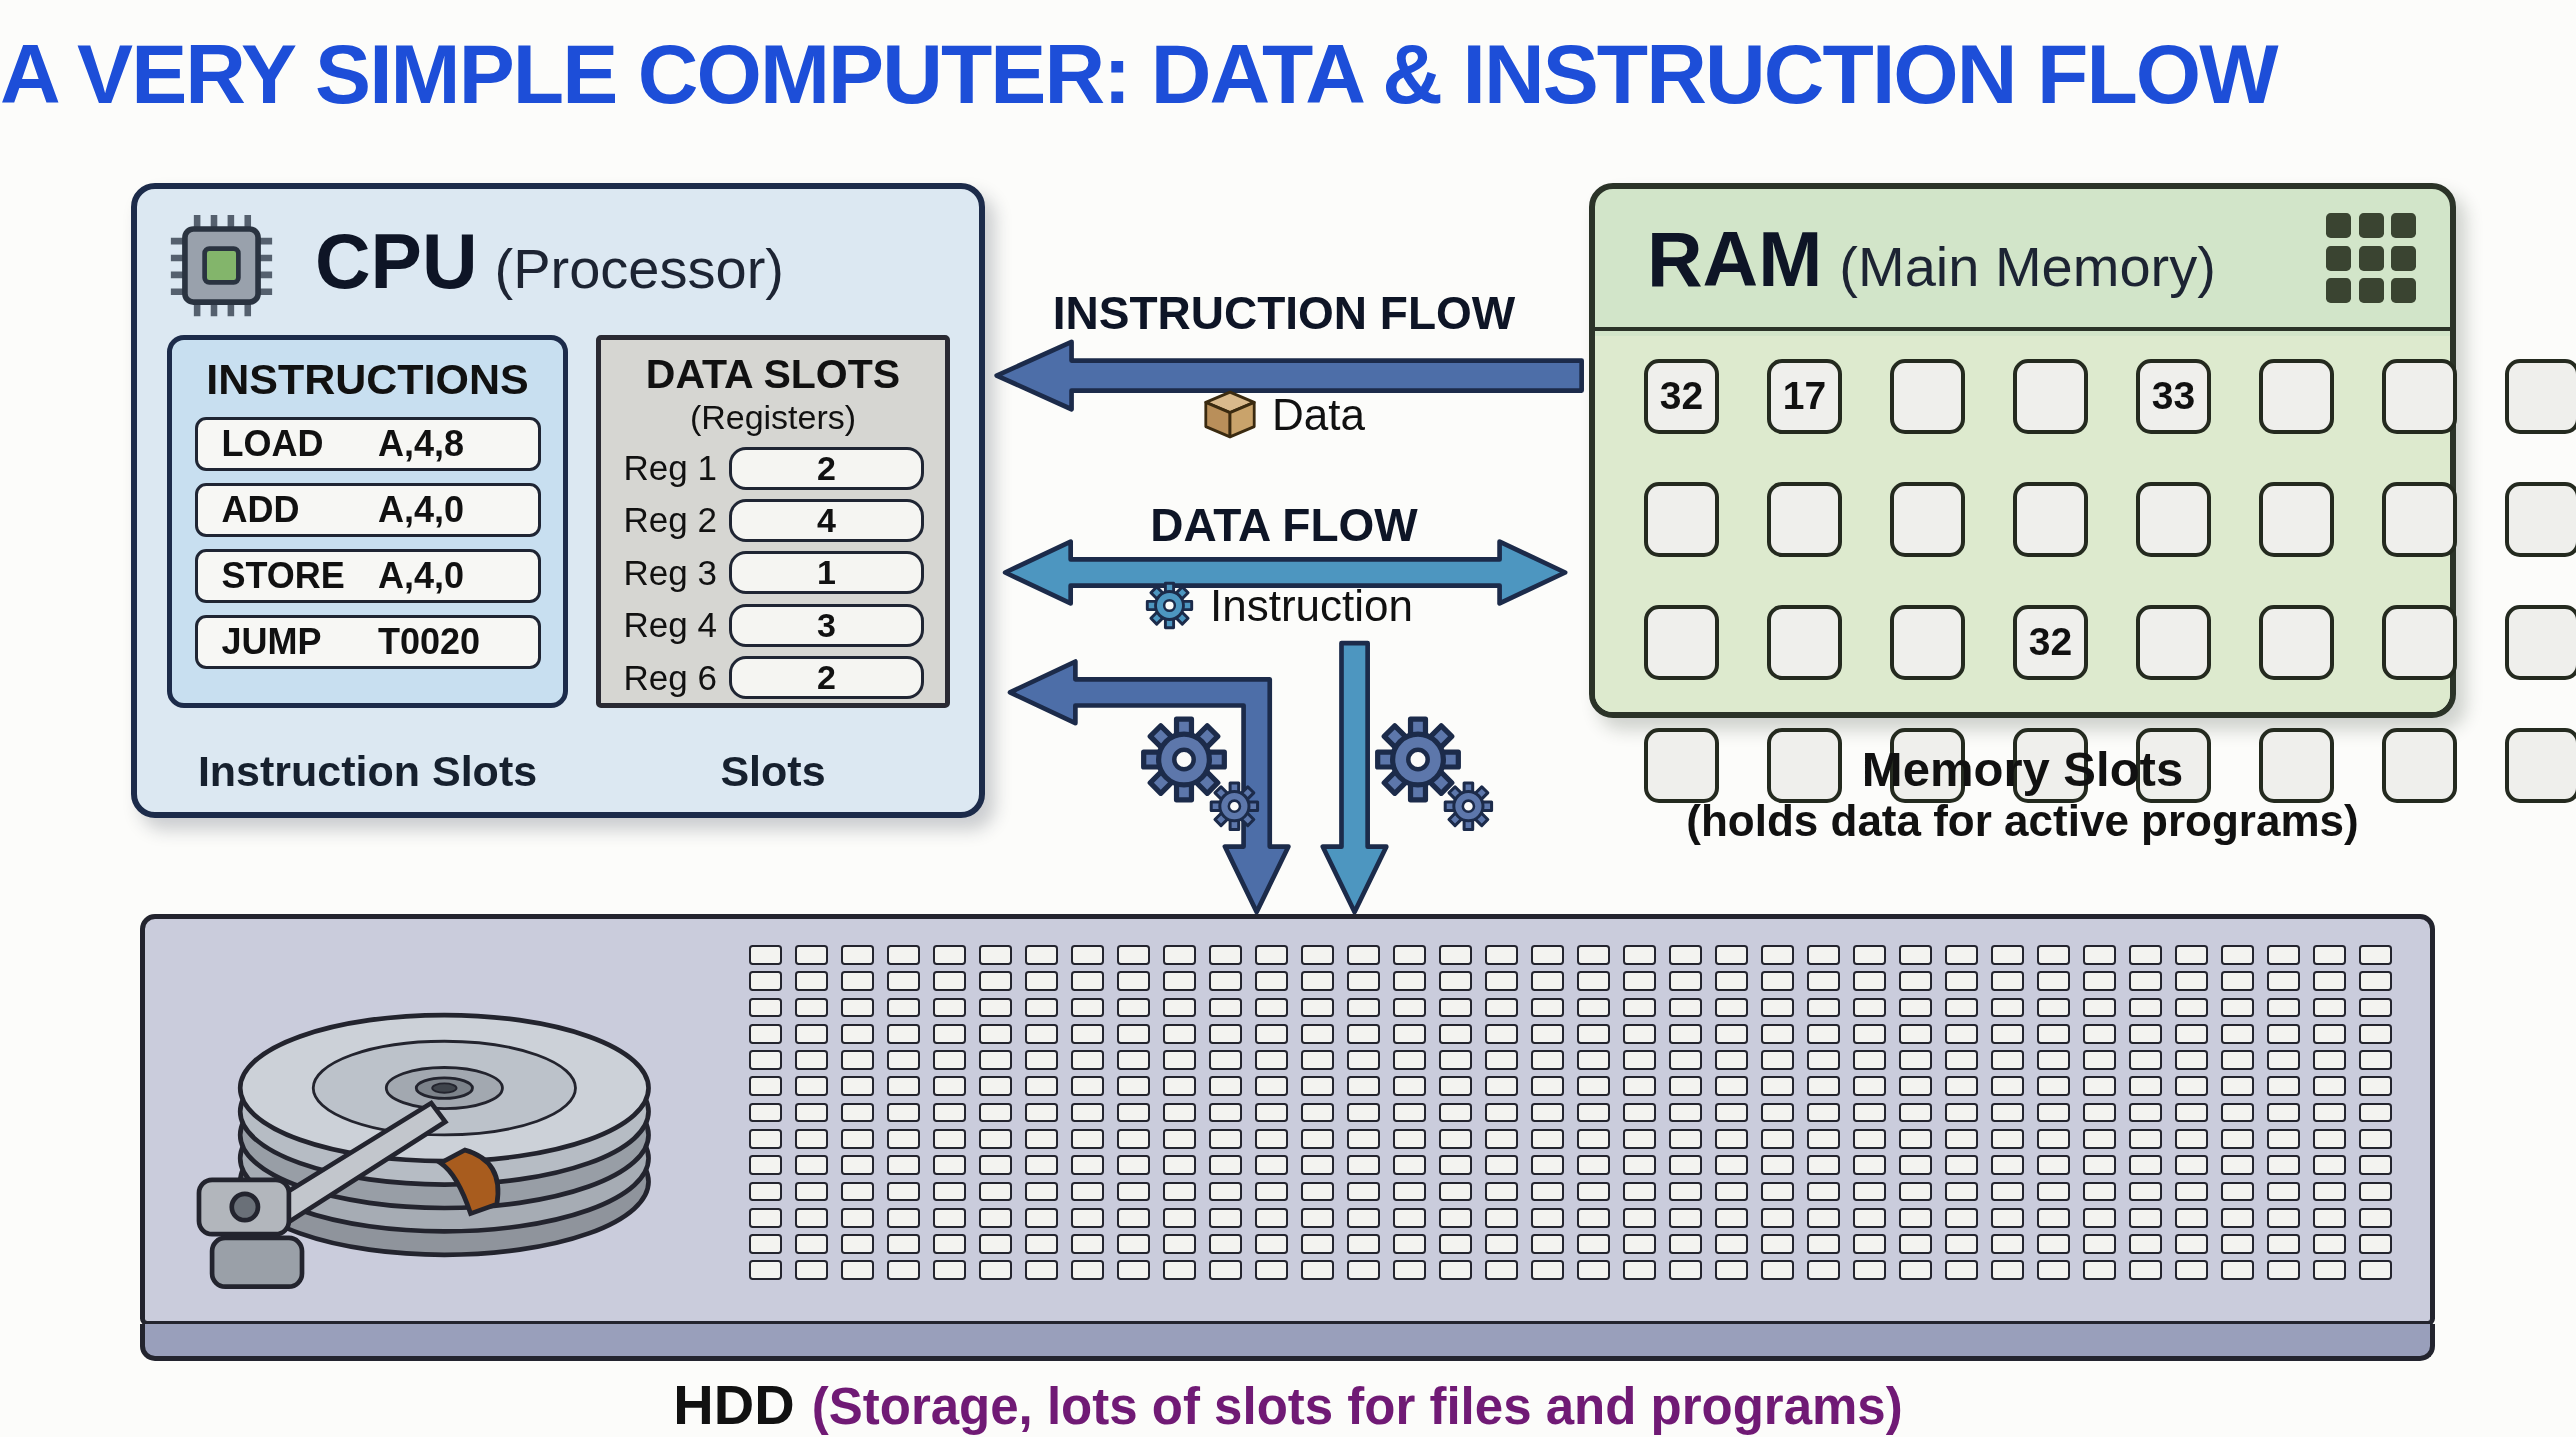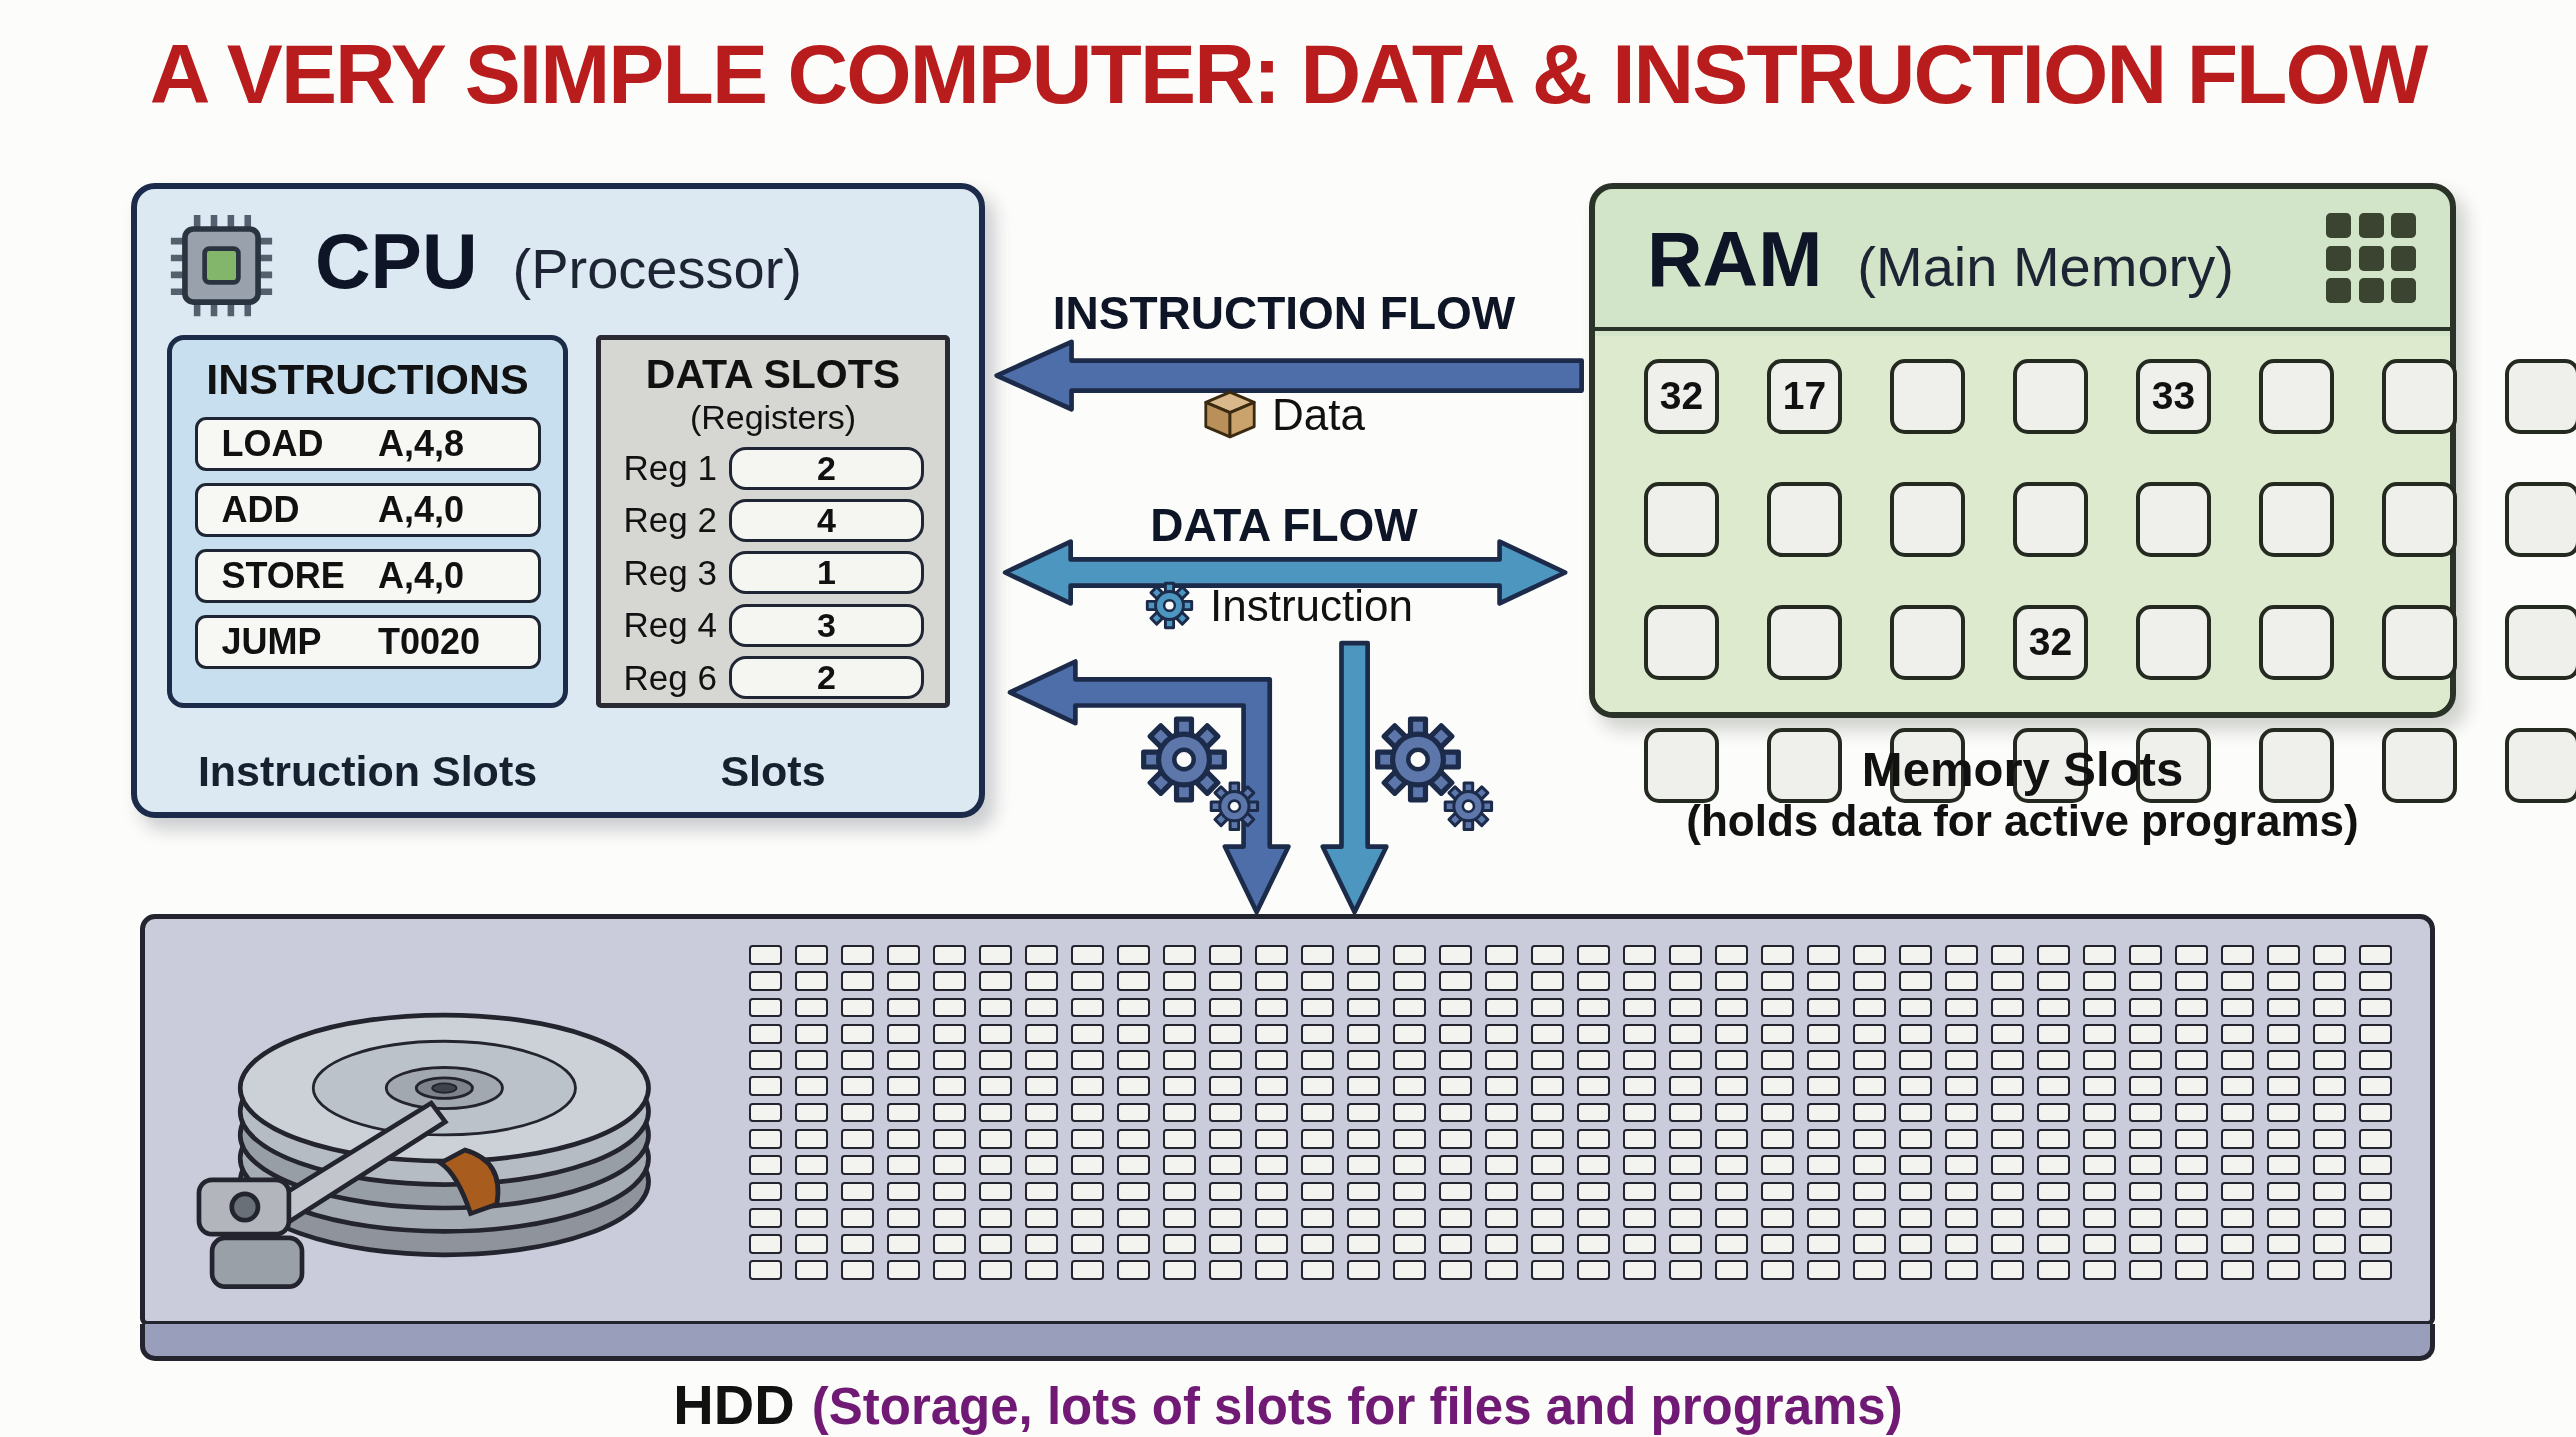--- a/index.html
+++ b/index.html
@@ -1,27 +1,27 @@
 <!DOCTYPE html>
 <html style="font-size:15px"><head>
 <meta charset="utf-8">
 <style>
   html,body{margin:0;padding:0;background:#e9e9e6;}
   .canvas{position:relative;width:2576px;height:1438px;background:#fcfcfa;overflow:hidden;
           font-family:"Liberation Sans",sans-serif;color:#111;}
 
-  .page-title{position:absolute;top:26px;left:0;width:100%;margin:0;text-align:center;
-              font-size:84px;font-weight:bold;letter-spacing:-1.9px;color:#b91c1c;}
+  .page-title{position:absolute;top:26px;left:0;width:100%;margin:0;
+              font-size:84px;font-weight:bold;letter-spacing:-1.9px;color:#1d4ed8;}
 
   
   .cpu-box{position:absolute;left:131px;top:183px;width:854px;height:635px;box-sizing:border-box;
            background:#dce8f2;border:6.6px solid #1c2b4a;border-radius:24px;
            box-shadow:9.4px 11.2px 17px rgba(30,40,60,.22);}
   .chip-icon{position:absolute;left:32px;top:24px;}
-  .box-header{position:absolute;display:flex;align-items:baseline;gap:35px;}
+  .box-header{position:absolute;display:flex;align-items:baseline;gap:17px;}
   .cpu-header{left:178px;top:28px;}
   .box-name{font-size:77px;font-weight:bold;color:#0e1526;}
   .box-sub{font-size:56px;color:#1d2433;}
 
   .instr-box{position:absolute;left:30px;top:146px;width:401px;height:373px;box-sizing:border-box;
              background:#c8dff0;border:5.6px solid #1c2b4a;border-radius:17px;}
   .instr-title{text-align:center;font-size:43px;font-weight:bold;margin:15px 0 13px;}
   .instr-row{box-sizing:border-box;height:54px;margin:0 22.5px 12px;background:#f7f7f4;
              border:3.7px solid #1f2533;border-radius:11.2px;display:flex;align-items:center;
              font-size:36px;font-weight:bold;}

